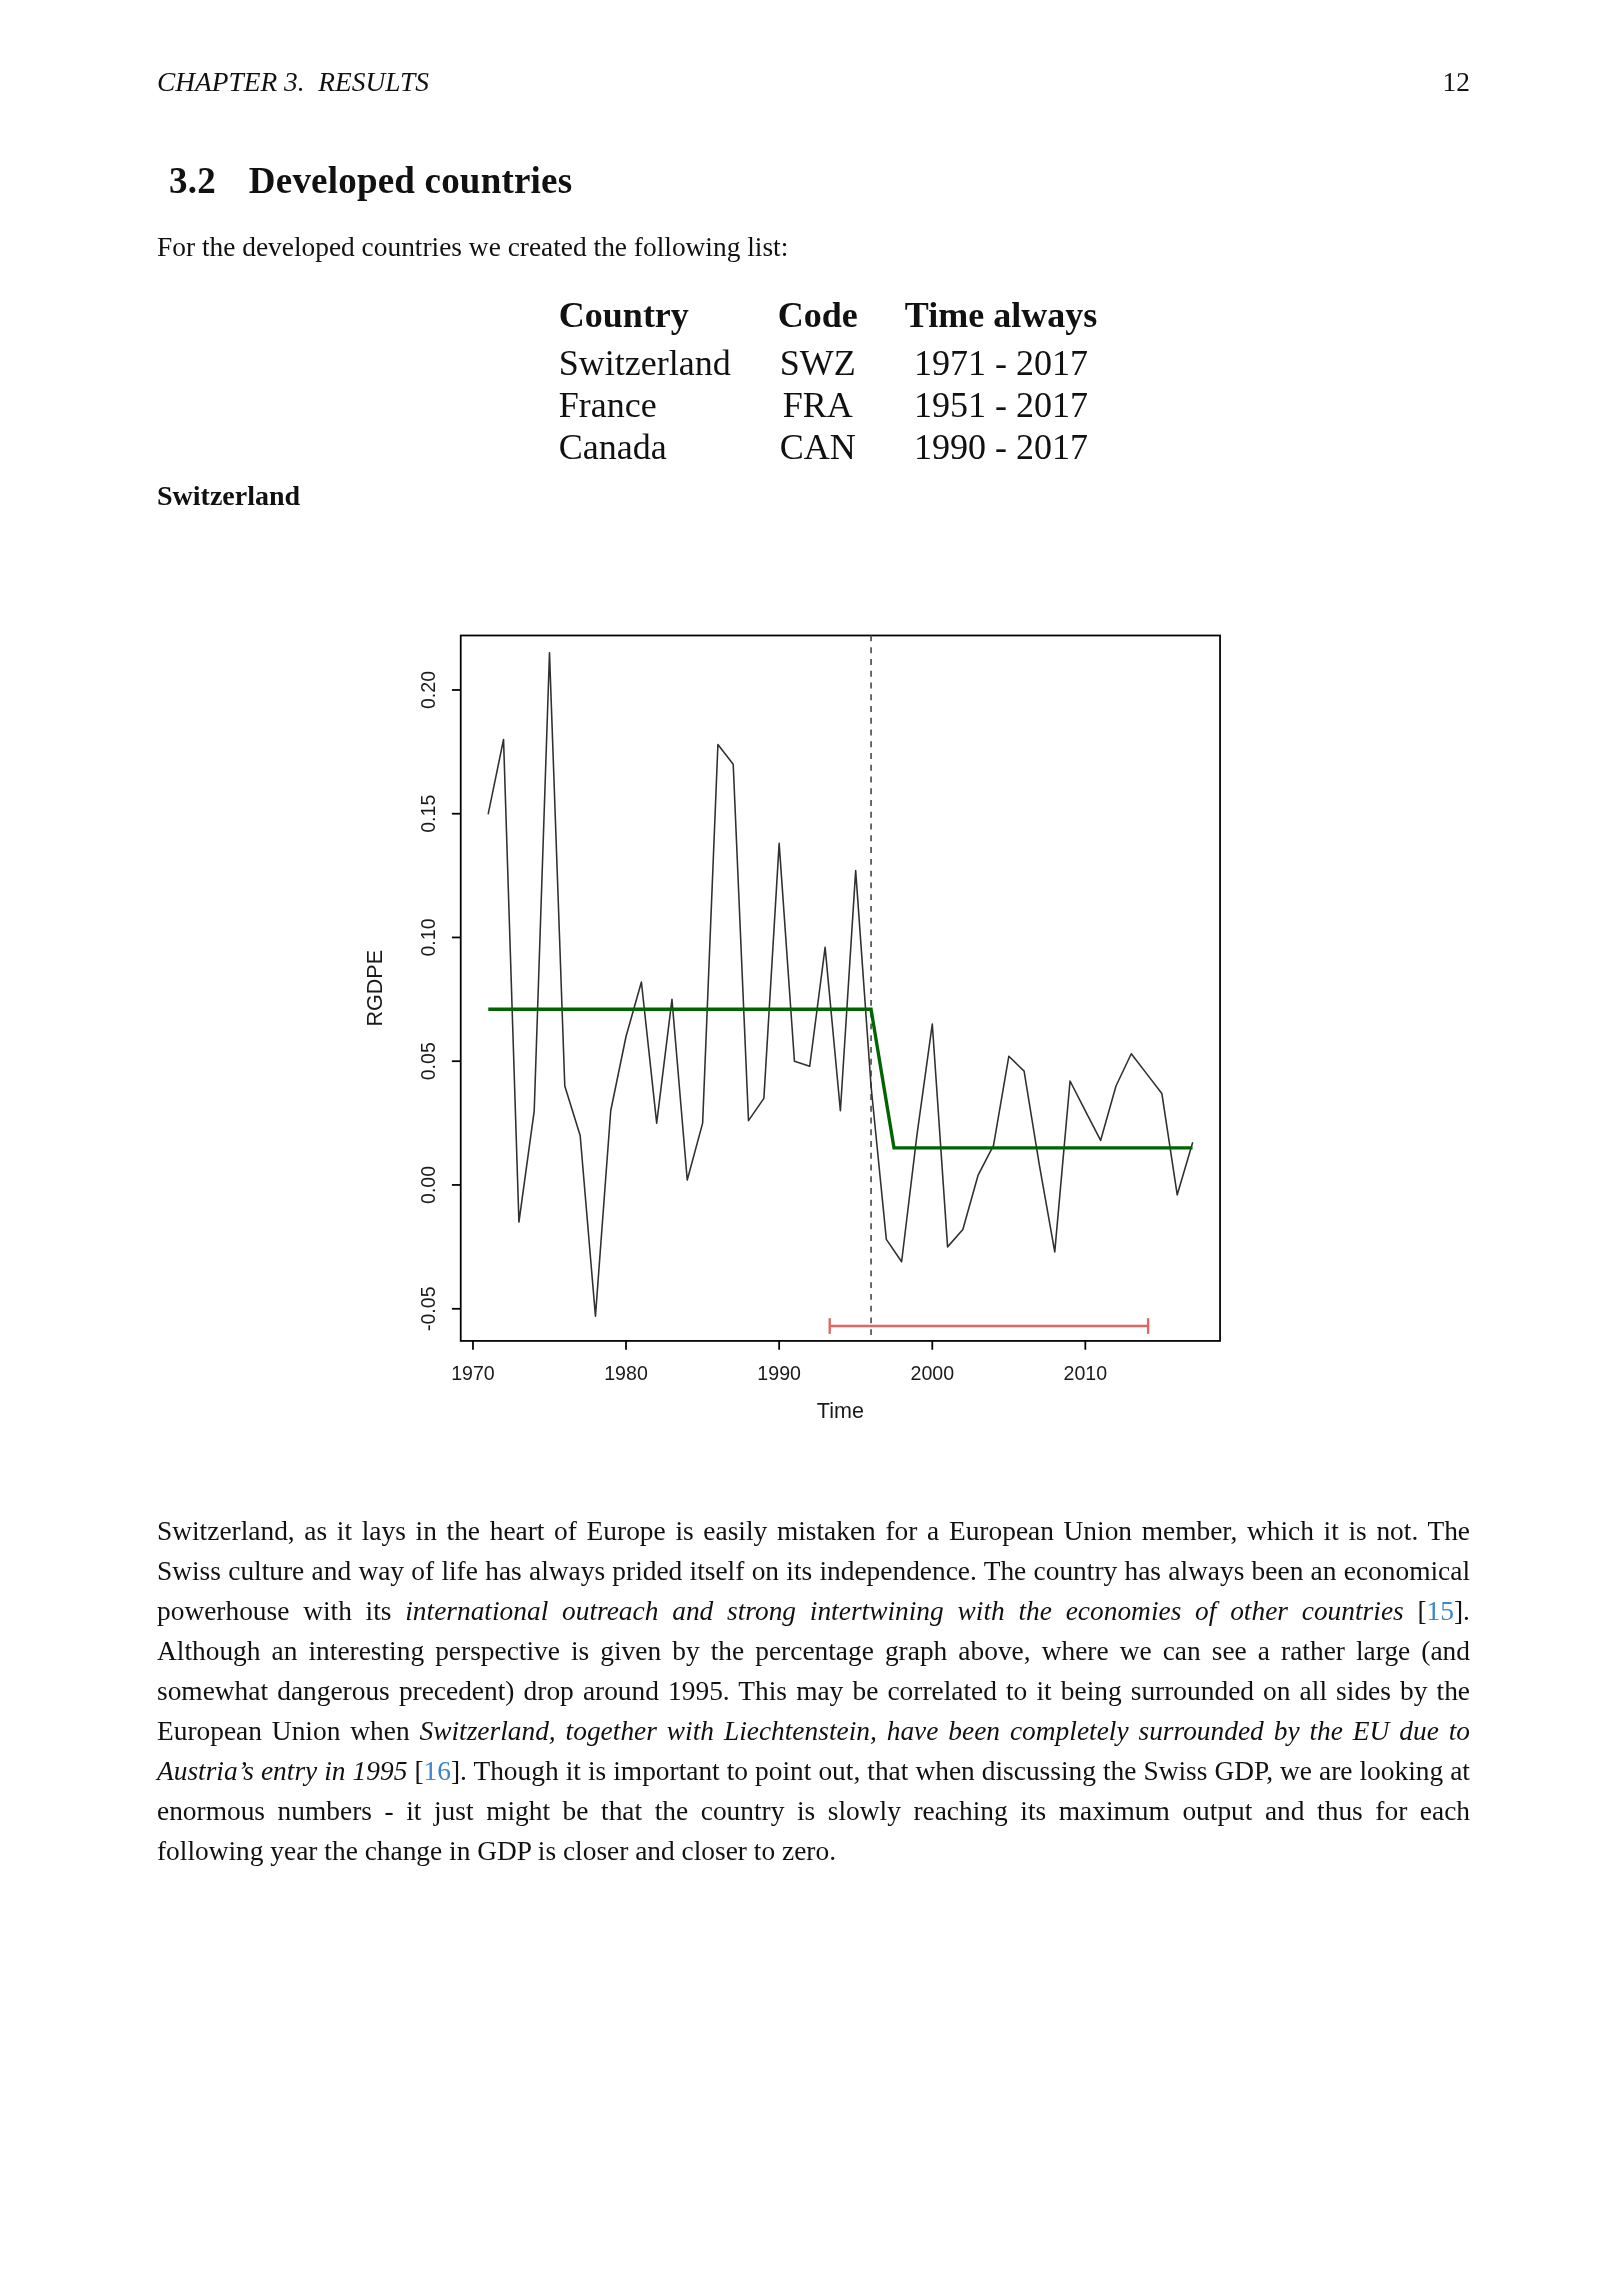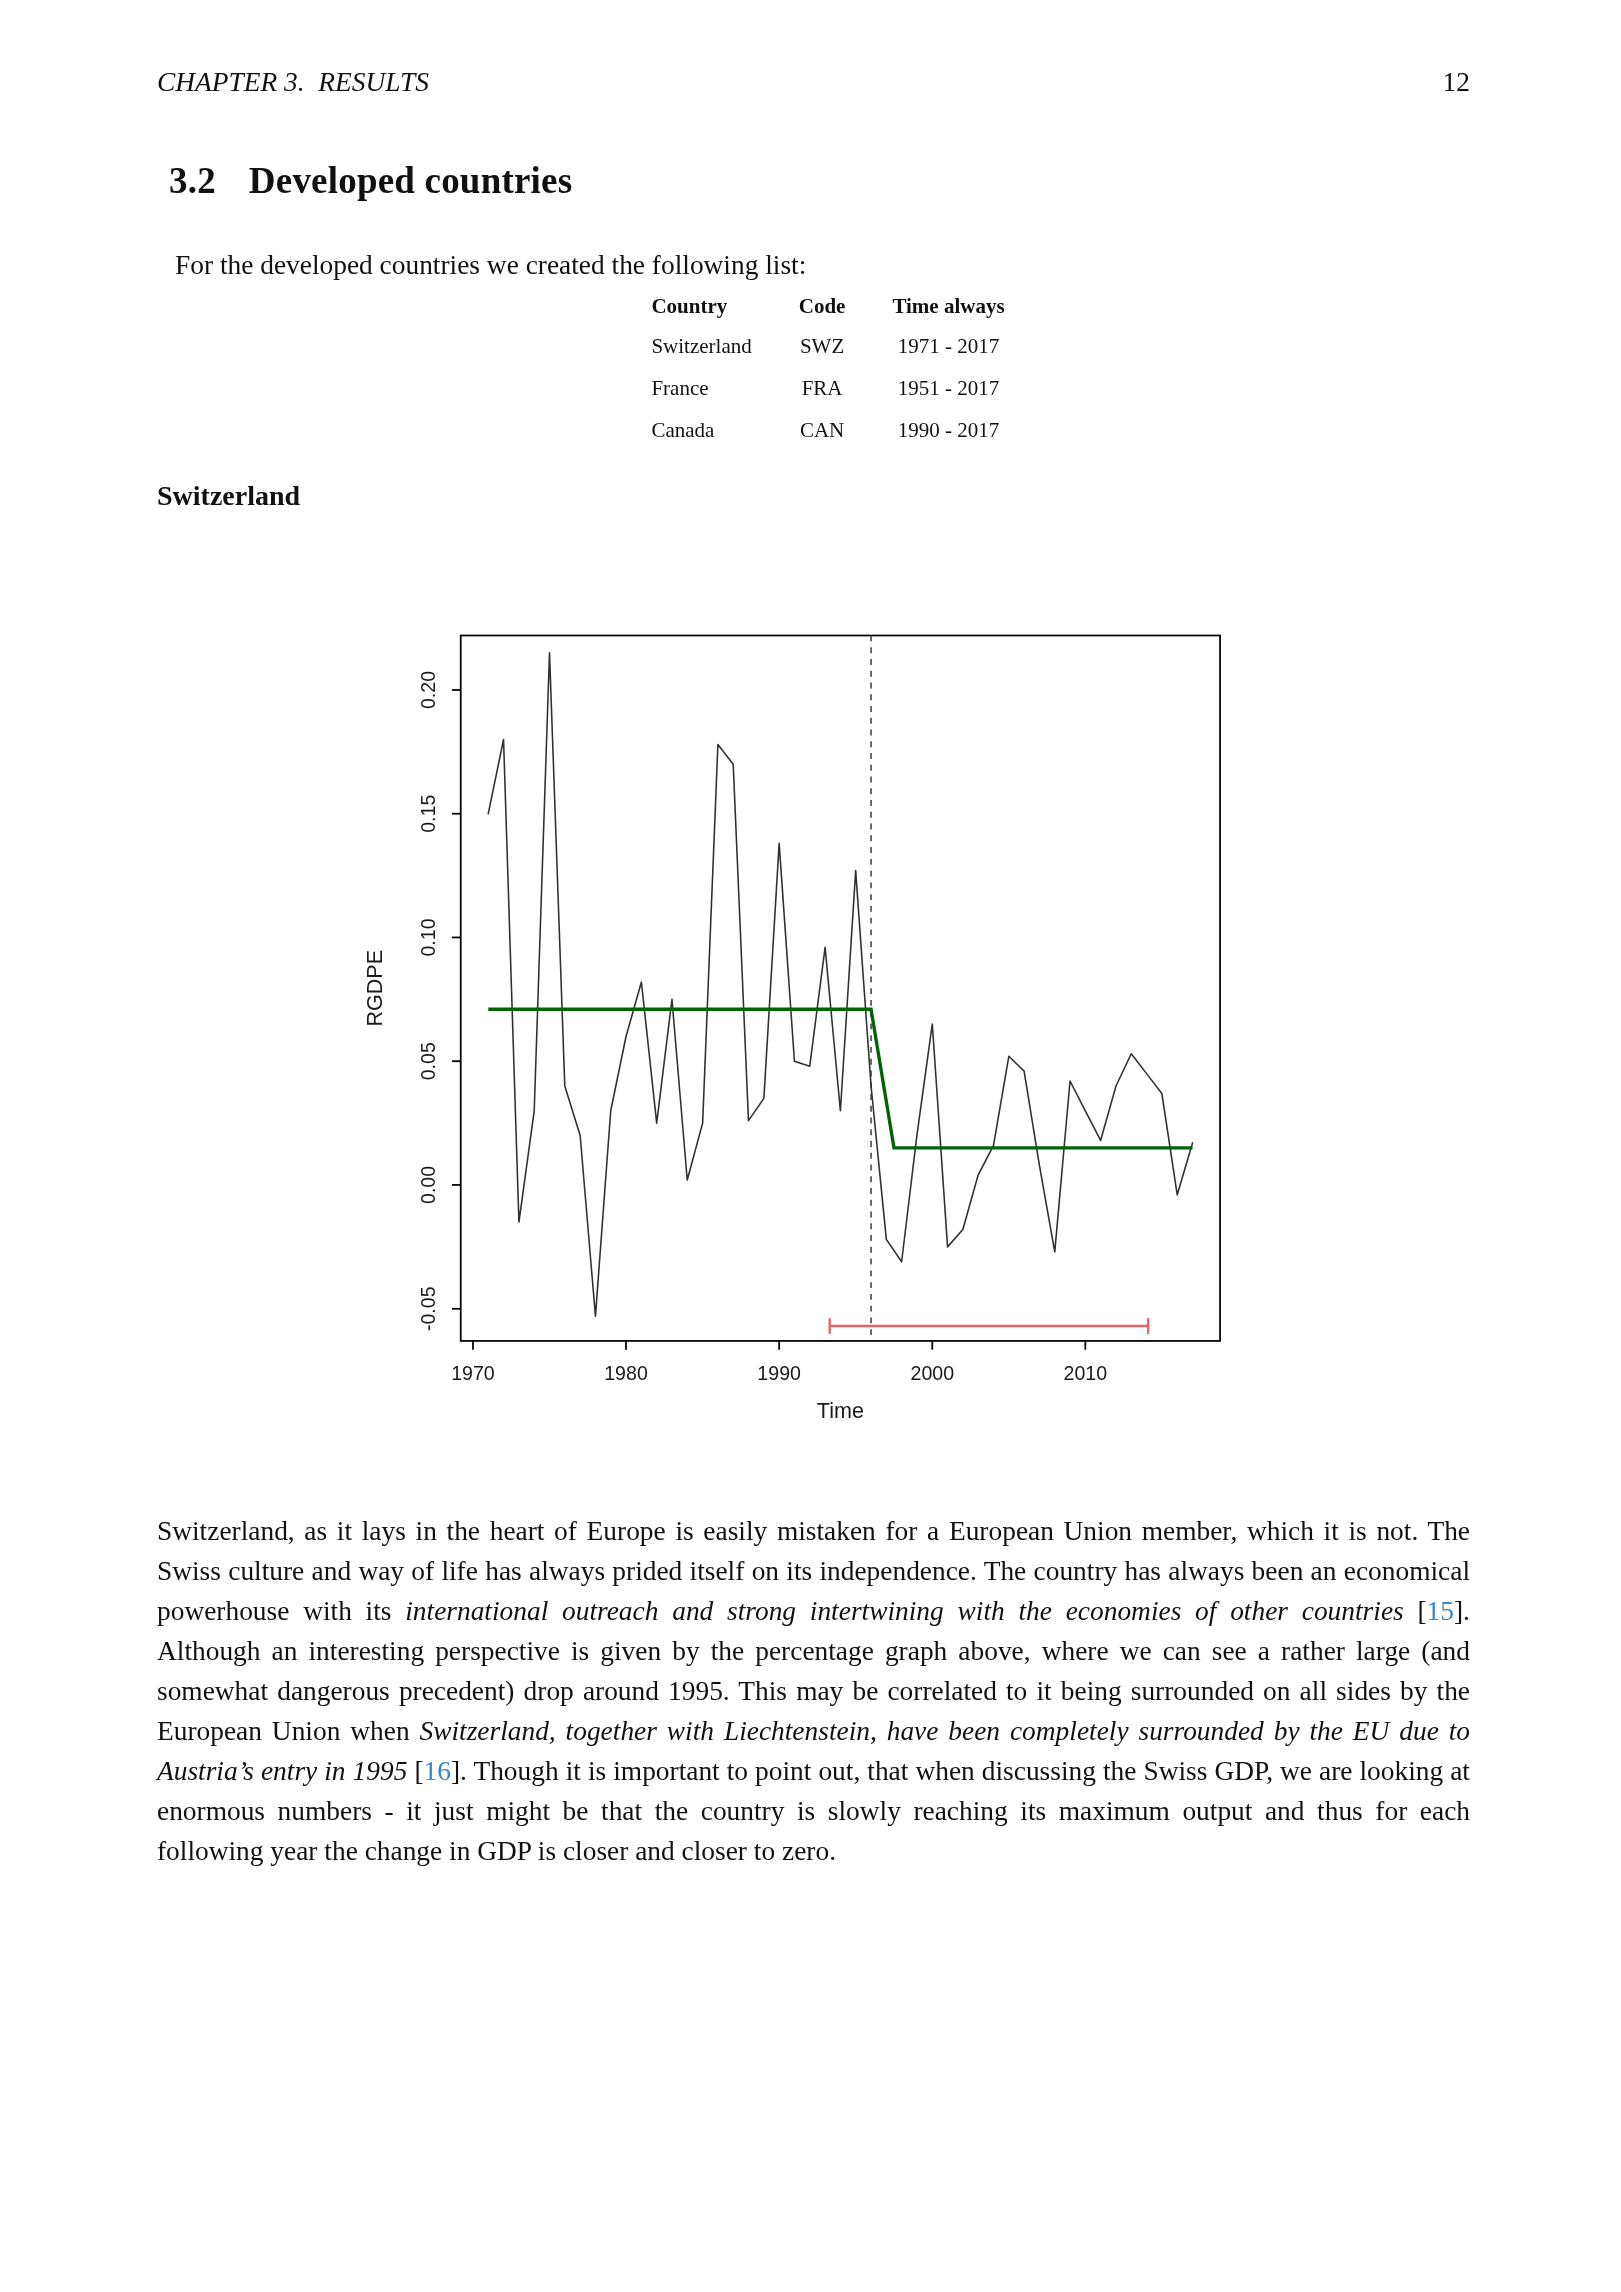--- a/index.html
+++ b/index.html
@@ -29,34 +29,34 @@
     margin:12px;
     font-size:37px;
     font-weight:bold;
     letter-spacing:0.2px;
   }
   .section-heading .sec-num{margin-right:33px;}
   .intro{
     position:absolute;
     left:157px; top:228px;
     width:1313px;
-    margin:18px;
+    margin:0;
     font-size:27.4px;
     line-height:39px;
   }
   .table-wrap{
     position:absolute;
     left:157px; top:292px;
     width:1313px;
     display:flex;
     justify-content:center;
   }
   table.country-table{
     border-collapse:collapse;
-    font-size:21px;
+    font-size:36px;
     margin-left:29px;
   }
   table.country-table th{
     font-weight:bold;
     padding:2px 23.5px 5.9px 23.5px;
     text-align:left;
   }
   table.country-table td{
     padding:2px 23.5px;
     text-align:center;

